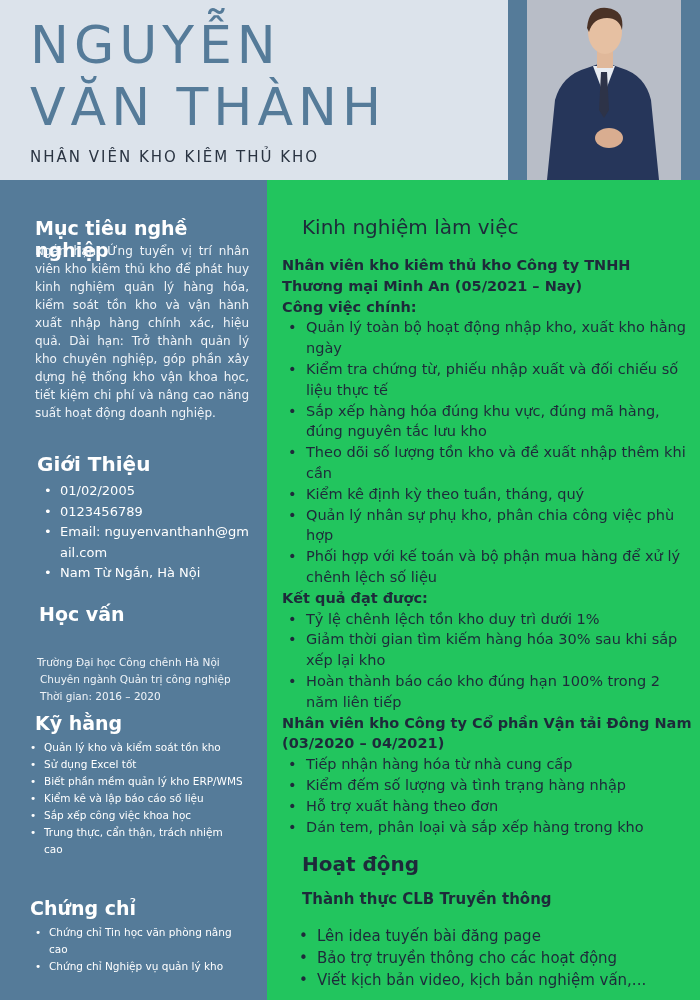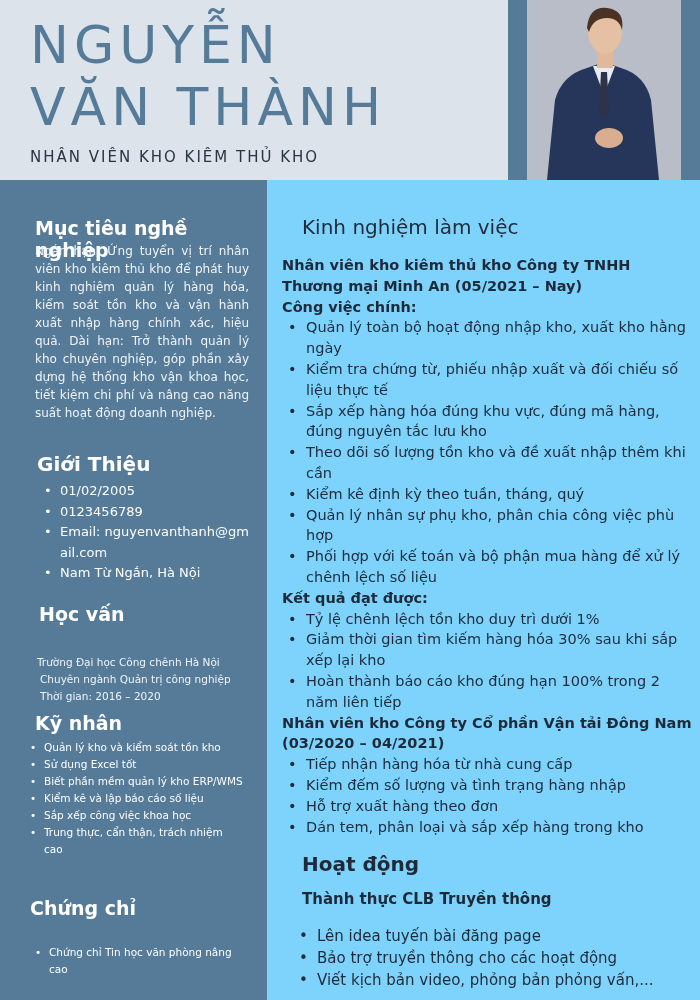--- a/index.html
+++ b/index.html
@@ -6,21 +6,21 @@
     html, body { width: 700px; height: 1000px; overflow: hidden; }
     body { background: #f4f6f9; font-family: "DejaVu Sans", sans-serif; color: #1e2a3a; position: relative; }
 
     .header { position: absolute; left: 0; top: 0; width: 700px; height: 204px; background: #dce3eb; }
     .name { position: absolute; left: 30px; top: 14px; font-family: "DejaVu Sans", sans-serif; font-size: 52px; line-height: 62px; letter-spacing: 5px; color: #557b99; font-weight: normal; }
     .subtitle { position: absolute; left: 30px; top: 148px; font-size: 15px; letter-spacing: 2px; color: #2a3442; }
     .photo-frame { position: absolute; left: 508px; top: 0; width: 192px; height: 180px; background: #557b99; }
     .photo { position: absolute; left: 527px; top: 0; width: 154px; height: 180px; background: #b7bcc6; overflow: hidden; }
 
     .sidebar { position: absolute; left: 0; top: 180px; width: 267px; height: 820px; background: #557b99; color: #ffffff; }
-    .main { position: absolute; left: 267px; top: 180px; width: 433px; height: 820px; background: #7dd3fc; }
+    .main { position: absolute; left: 267px; top: 180px; width: 433px; height: 820px; background: #22c55e; }
 
     .sb-h { font-weight: bold; color: #ffffff; font-family: "DejaVu Sans", sans-serif; }
     .obj-h { position: absolute; left: 35px; top: 37px; font-size: 19px; }
     .obj-p { position: absolute; left: 35px; top: 62px; width: 214px; font-size: 12px; line-height: 18px; text-align: justify; color: #f0f4f8; }
 
     .intro-h { position: absolute; left: 37px; top: 272px; font-size: 20px; }
     .intro-list { position: absolute; left: 44px; top: 301px; width: 210px; list-style: none; font-size: 13px; line-height: 20.5px; }
     .intro-list li { position: relative; padding-left: 16px; word-break: break-all; }
     .intro-list li::before { content: "•"; position: absolute; left: 0; top: 0; }
 
@@ -28,21 +28,21 @@
     .edu-p { position: absolute; left: 37px; top: 474px; font-size: 10.5px; line-height: 17px; color: #f0f4f8; }
     .edu-p div:not(:first-child) { padding-left: 3px; }
 
     .skill-h { position: absolute; left: 35px; top: 532px; font-size: 19px; }
     .skill-list { position: absolute; left: 28px; top: 559px; width: 215px; list-style: none; font-size: 10.5px; line-height: 17px; }
     .skill-list li { position: relative; padding-left: 16px; }
     .skill-list li::before { content: "•"; position: absolute; left: 2px; top: 0; }
 
     .cert-h { position: absolute; left: 30px; top: 717px; font-size: 19px; }
     .cert-list { position: absolute; left: 33px; top: 744px; width: 215px; list-style: none; font-size: 10.5px; line-height: 17px; }
-    .cert-list li { position: relative; padding-left: 16px; margin-top: 20px; }
+    .cert-list li { position: relative; padding-left: 16px; }
     .cert-list li::before { content: "•"; position: absolute; left: 2px; top: 0; }
 
     .exp-h { position: absolute; left: 35px; top: 35px; font-size: 20px; color: #1e2a3a; font-weight: normal; }
     .exp-body { position: absolute; left: 15px; top: 75px; width: 410px; font-size: 14.5px; line-height: 20.8px; color: #1e2a3a; }
     .job-title, .sub-h { font-weight: bold; }
     .blist { list-style: none; }
     .blist li { position: relative; padding-left: 24px; }
     .blist li::before { content: "•"; position: absolute; left: 6px; top: 0; }
 
     .act-h { position: absolute; left: 35px; top: 672px; font-size: 20px; color: #1e2a3a; }
@@ -87,21 +87,21 @@
     <li>Nam Từ Ngắn, Hà Nội</li>
   </ul>
 
   <h2 class="sb-h edu-h">Học vấn</h2>
   <div class="edu-p">
     <div>Trường Đại học Công chênh Hà Nội</div>
     <div>Chuyên ngành Quản trị công nghiệp</div>
     <div>Thời gian: 2016 – 2020</div>
   </div>
 
-  <h2 class="sb-h skill-h">Kỹ nhân</h2>
+  <h2 class="sb-h skill-h">Kỹ hằng</h2>
   <ul class="skill-list">
     <li>Quản lý kho và kiểm soát tồn kho</li>
     <li>Sử dụng Excel tốt</li>
     <li>Biết phần mềm quản lý kho ERP/WMS</li>
     <li>Kiểm kê và lập báo cáo số liệu</li>
     <li>Sắp xếp công việc khoa học</li>
     <li>Trung thực, cẩn thận, trách nhiệm cao</li>
   </ul>
 
   <h2 class="sb-h cert-h">Chứng chỉ</h2>
@@ -138,15 +138,15 @@
       <li>Hỗ trợ xuất hàng theo đơn</li>
       <li>Dán tem, phân loại và sắp xếp hàng trong kho</li>
     </ul>
   </div>
 
   <h2 class="act-h">Hoạt động</h2>
   <div class="act-title">Thành thực CLB Truyền thông</div>
   <ul class="act-list">
     <li> Lên idea tuyến bài đăng page</li>
     <li>Bảo trợ truyền thông cho các hoạt động</li>
-    <li>Viết kịch bản video, phỏng bản phỏng vấn,...</li>
+    <li>Viết kịch bản video, kịch bản nghiệm vấn,...</li>
   </ul>
 </main>
 
 </body></html>

